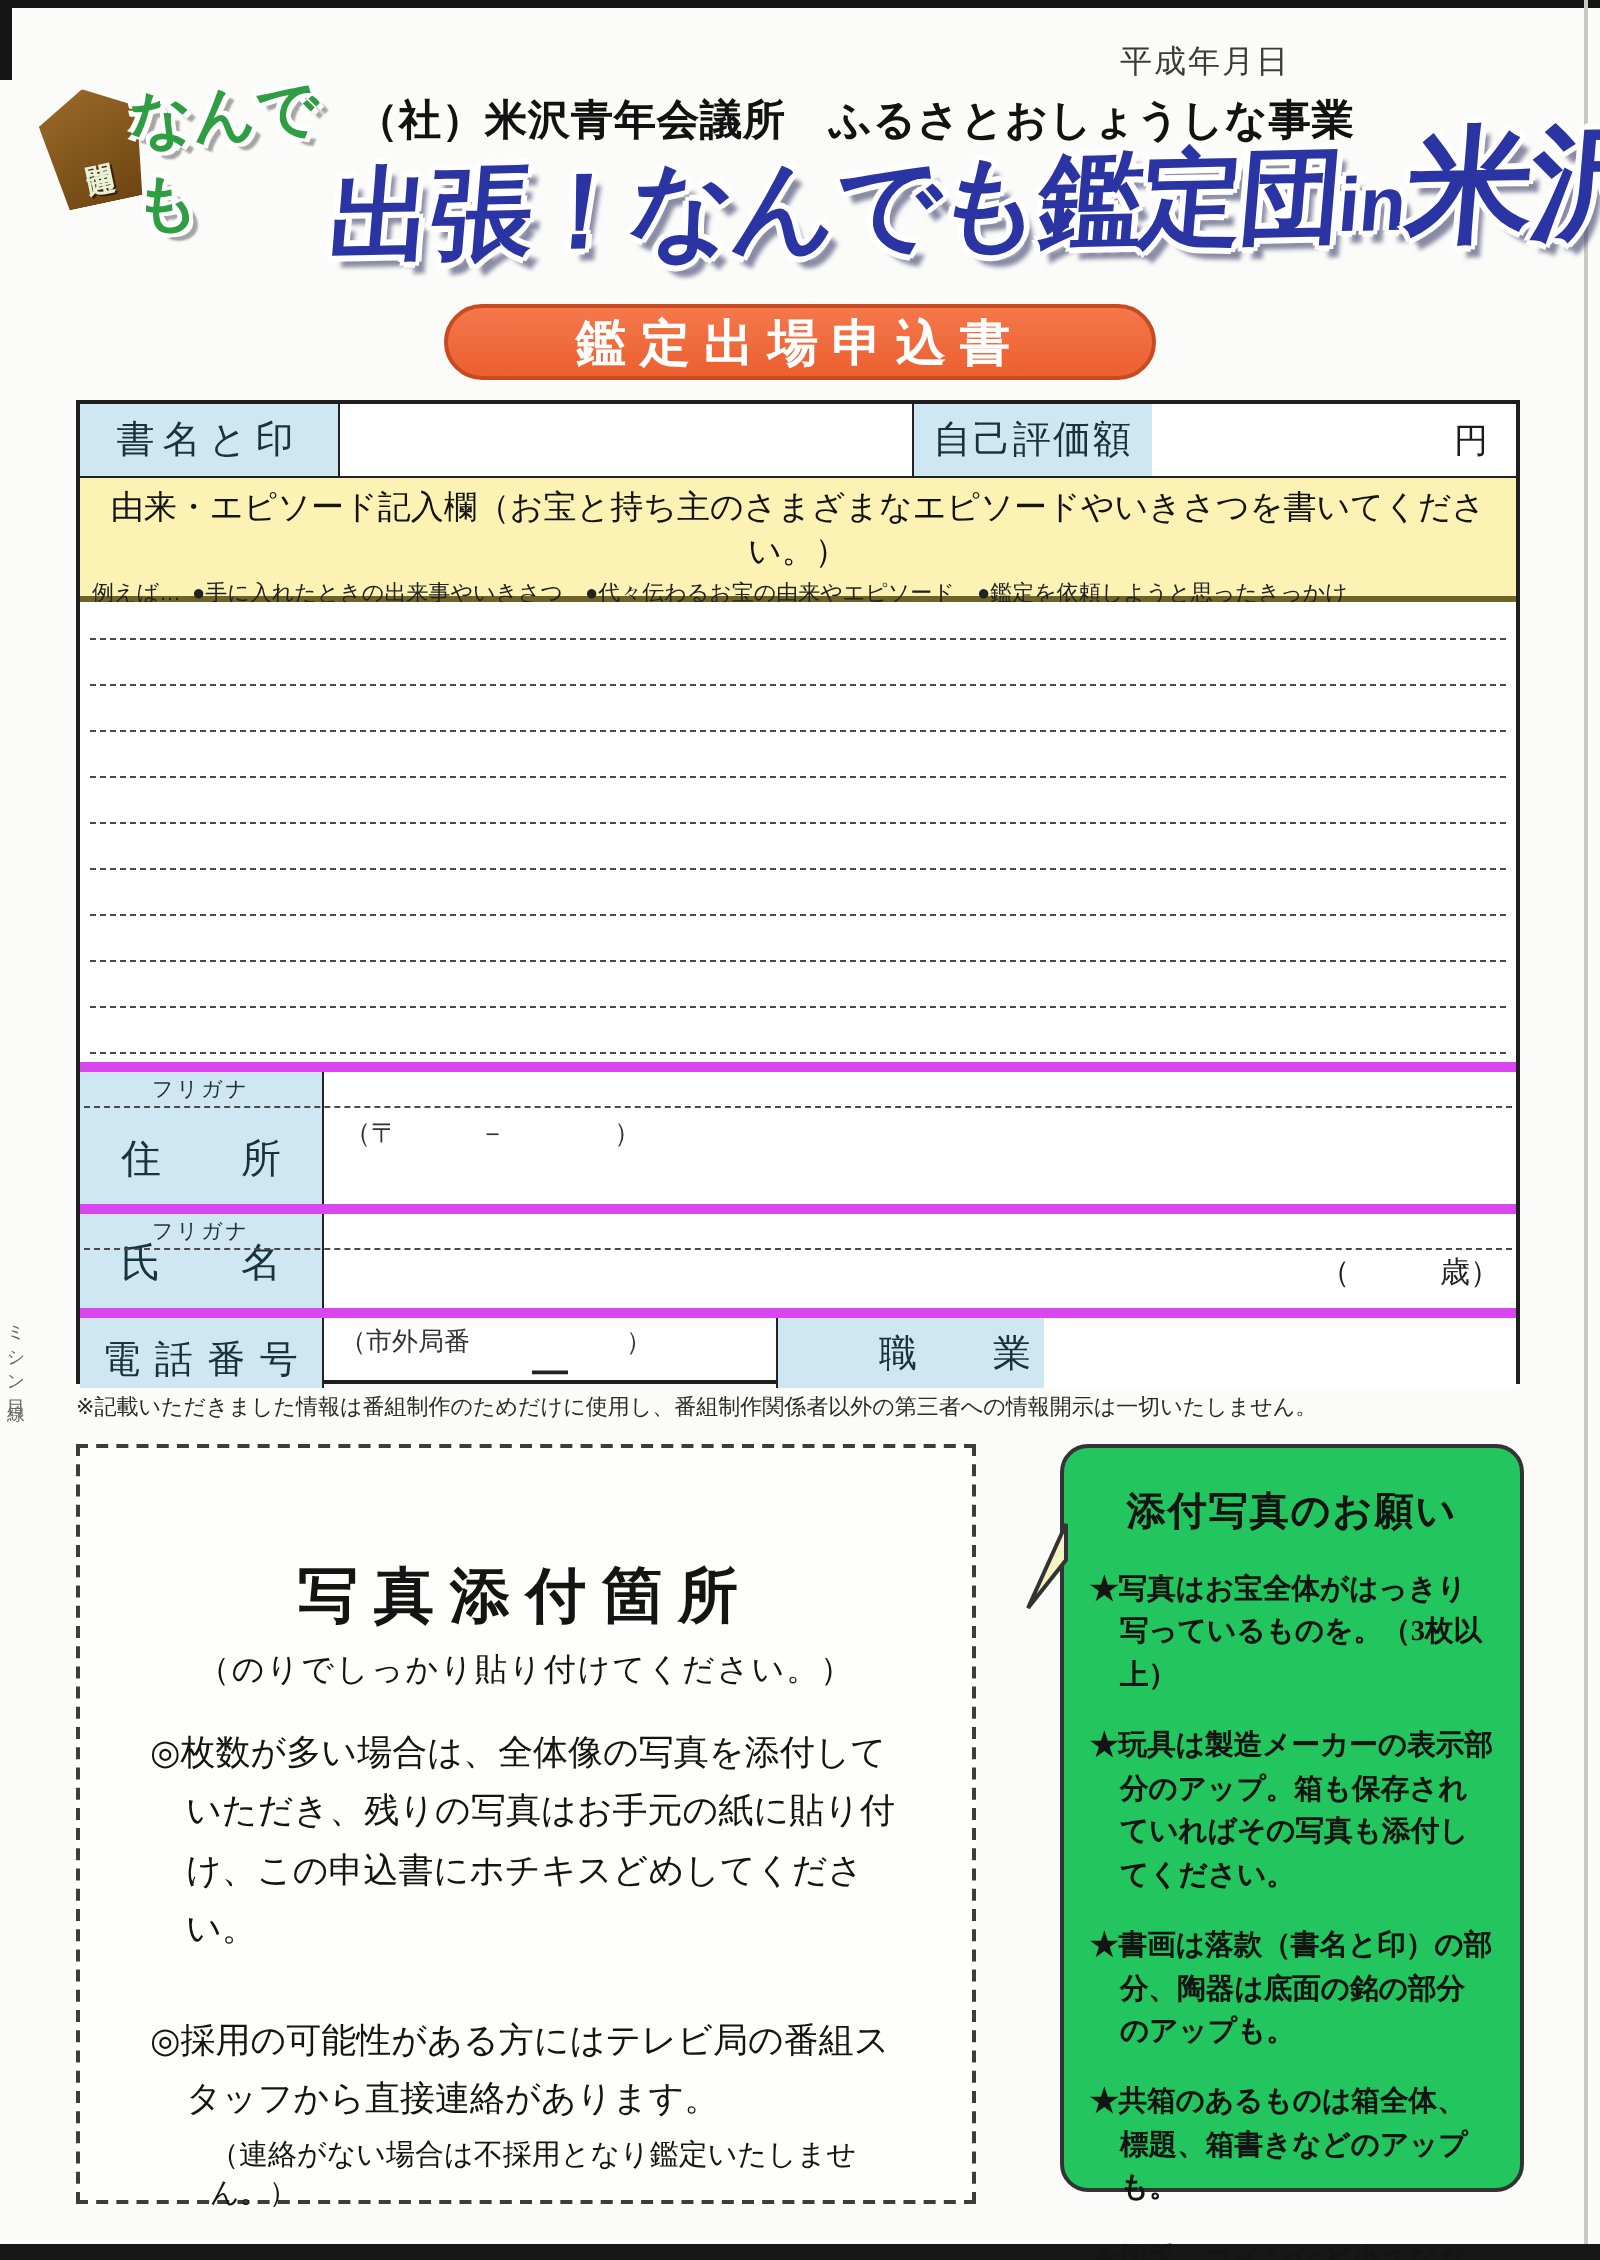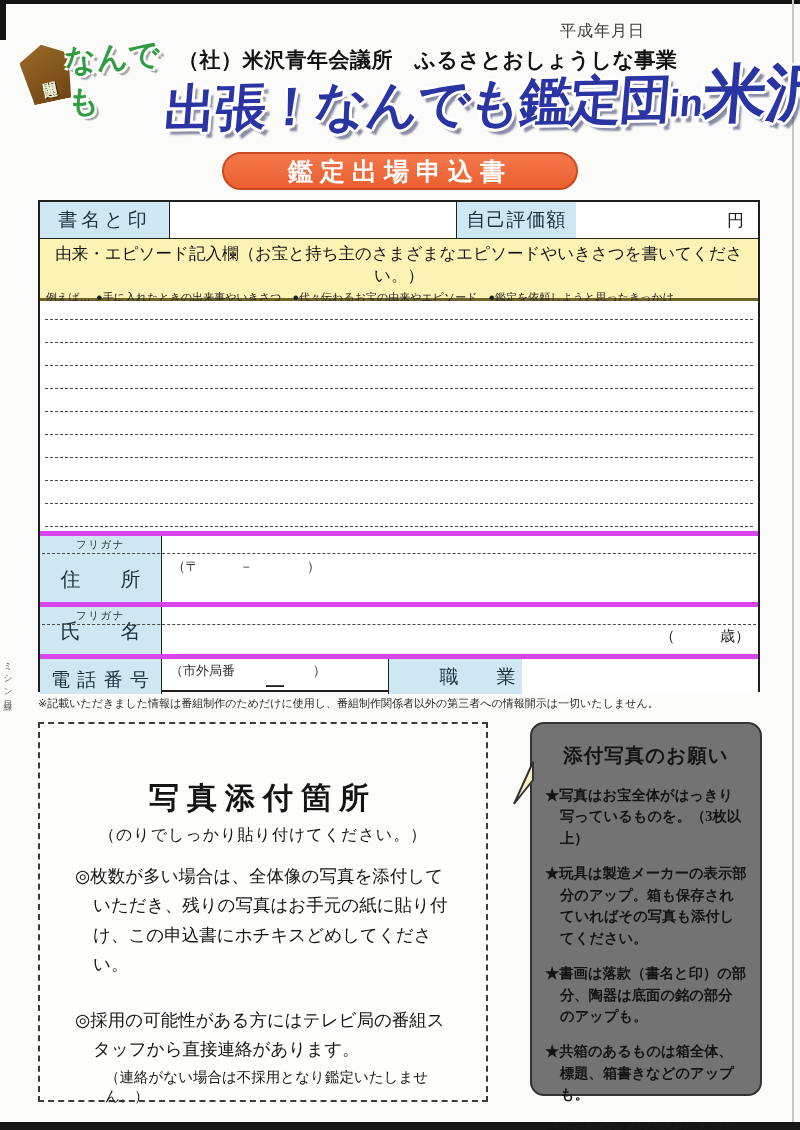--- a/index.html
+++ b/index.html
@@ -99,21 +99,21 @@
     background:#fefefc;font-family:"Liberation Serif","DejaVu Serif",serif;color:#141414;}
   .photo-title{margin-top:54px;text-align:center;font-size:30px;font-weight:bold;letter-spacing:8px;}
   .photo-subtitle{text-align:center;font-size:16px;margin-top:6px;letter-spacing:1px;}
   .photo-para{width:358px;margin:0 auto;font-size:17.5px;line-height:1.68;
     padding-left:18px;text-indent:-18px;box-sizing:content-box;}
   .p1{margin-top:16px;}
   .p2{margin-top:26px;}
   .photo-para-note{width:330px;margin:4px auto 0 auto;font-size:14.5px;padding-left:14px;}
 
   .request-box{left:530px;top:722px;width:232px;height:374px;border:2px solid #333;border-radius:14px;
-    box-sizing:border-box;background:#737373;
+    box-sizing:border-box;background:#22c55e;
     font-family:"Liberation Serif","DejaVu Serif",serif;color:#141414;
     padding:14px 13px 8px 13px;}
   .request-title{text-align:center;font-size:19.5px;font-weight:bold;letter-spacing:1px;margin-top:4px;}
   .request-list{margin-top:16px;}
   .request-item{font-size:14.3px;font-weight:600;line-height:1.5;margin-bottom:14px;
     padding-left:15px;text-indent:-15px;}
   .bubble-tail{position:absolute;left:-19px;top:36px;}
 </style>
 </head>
 <body>

